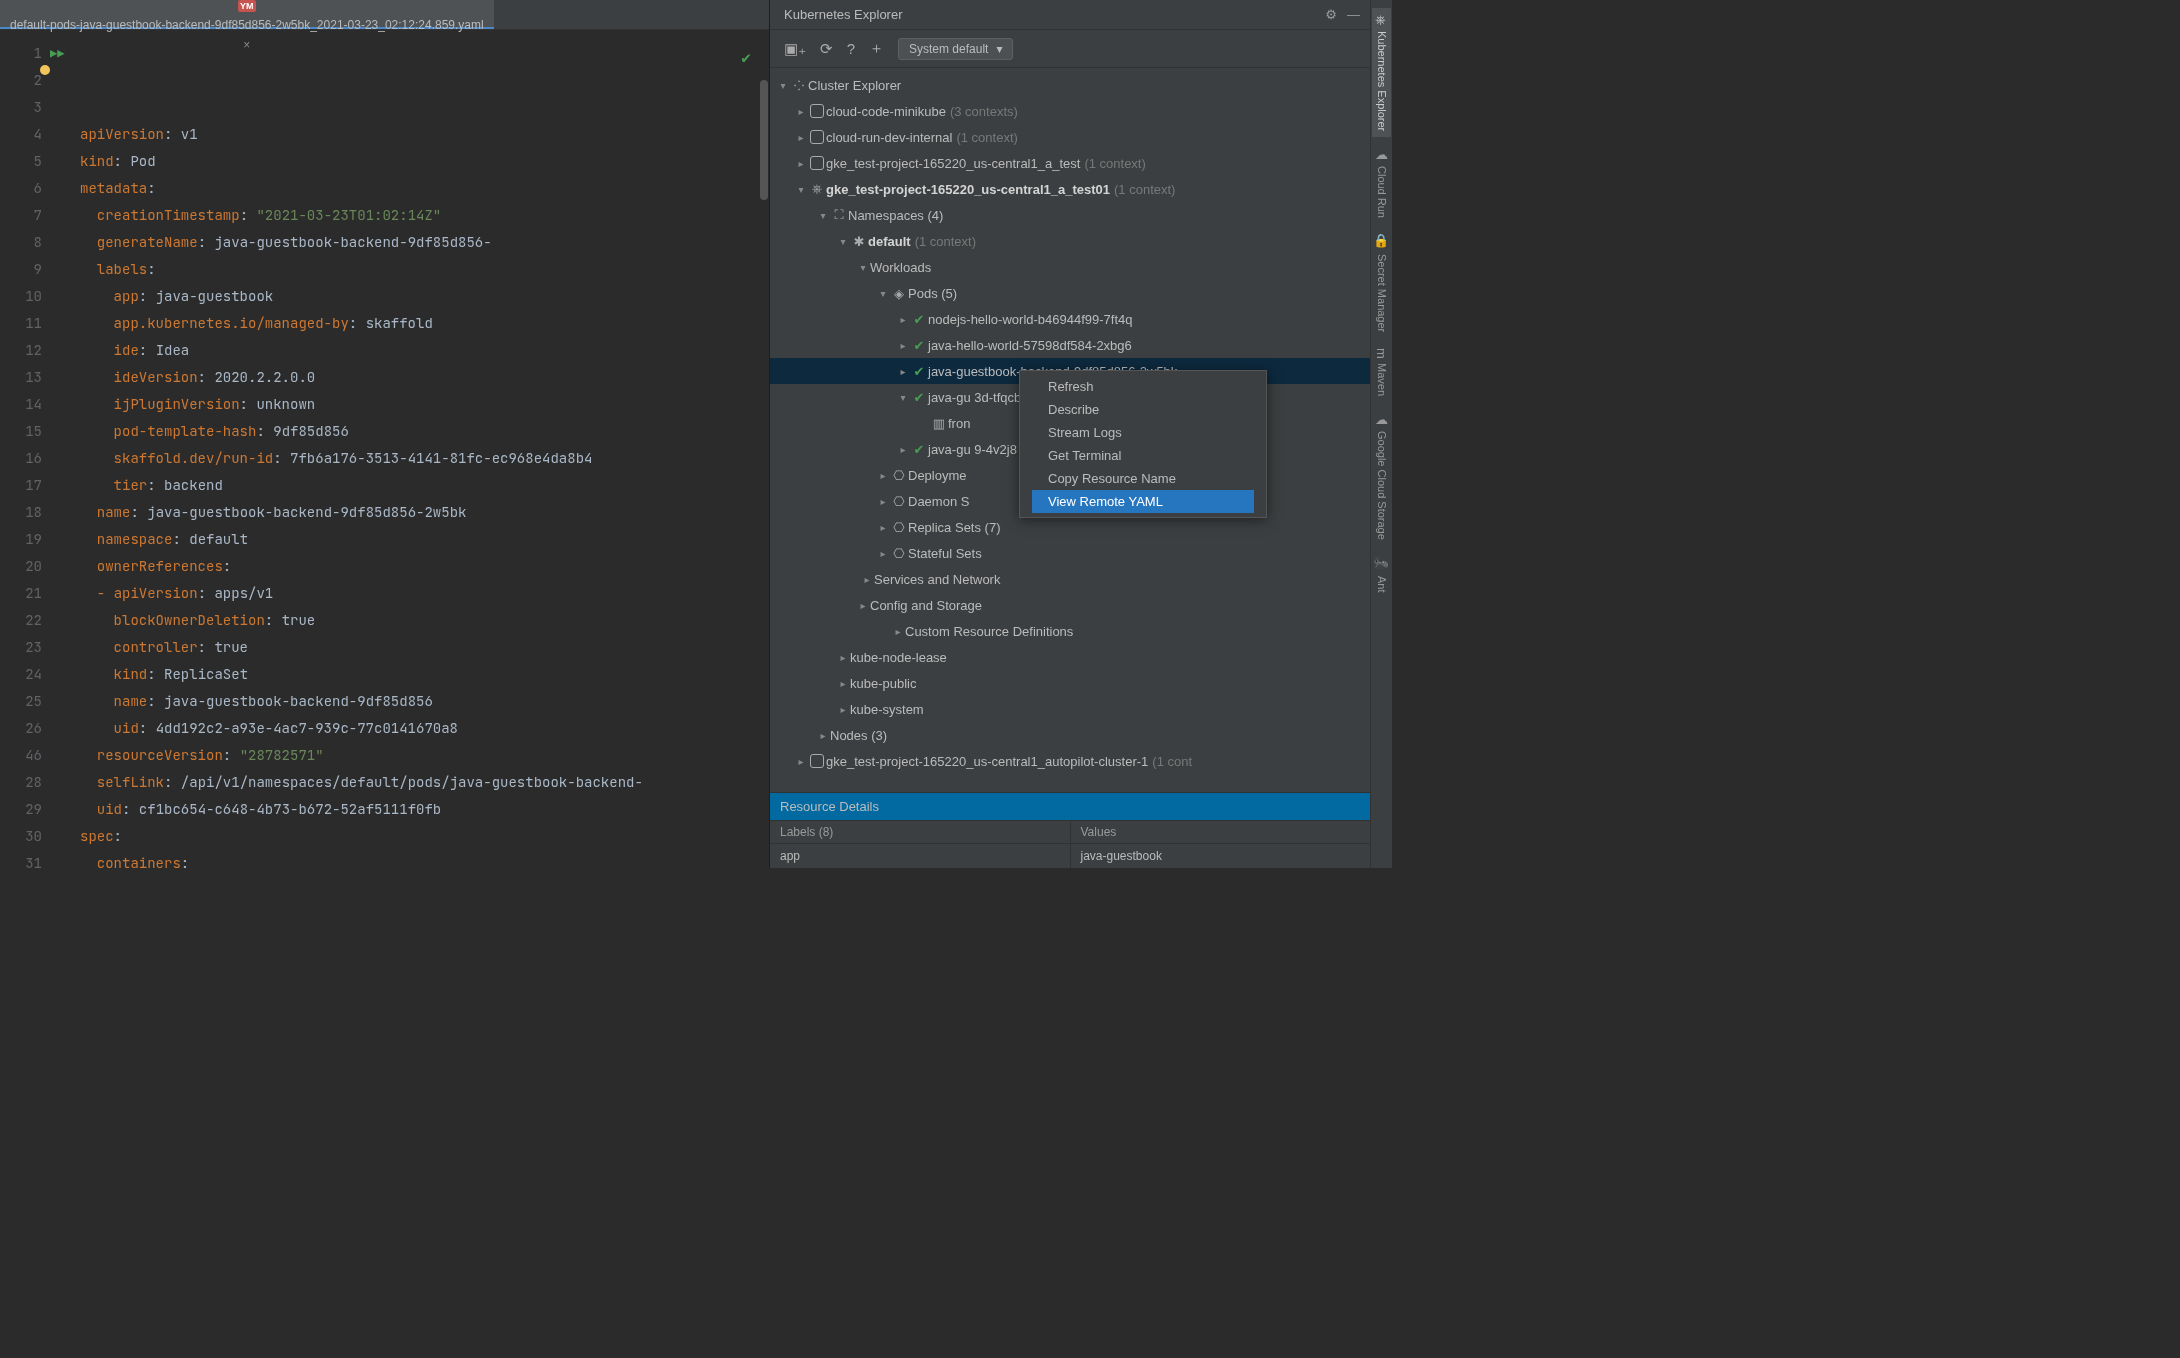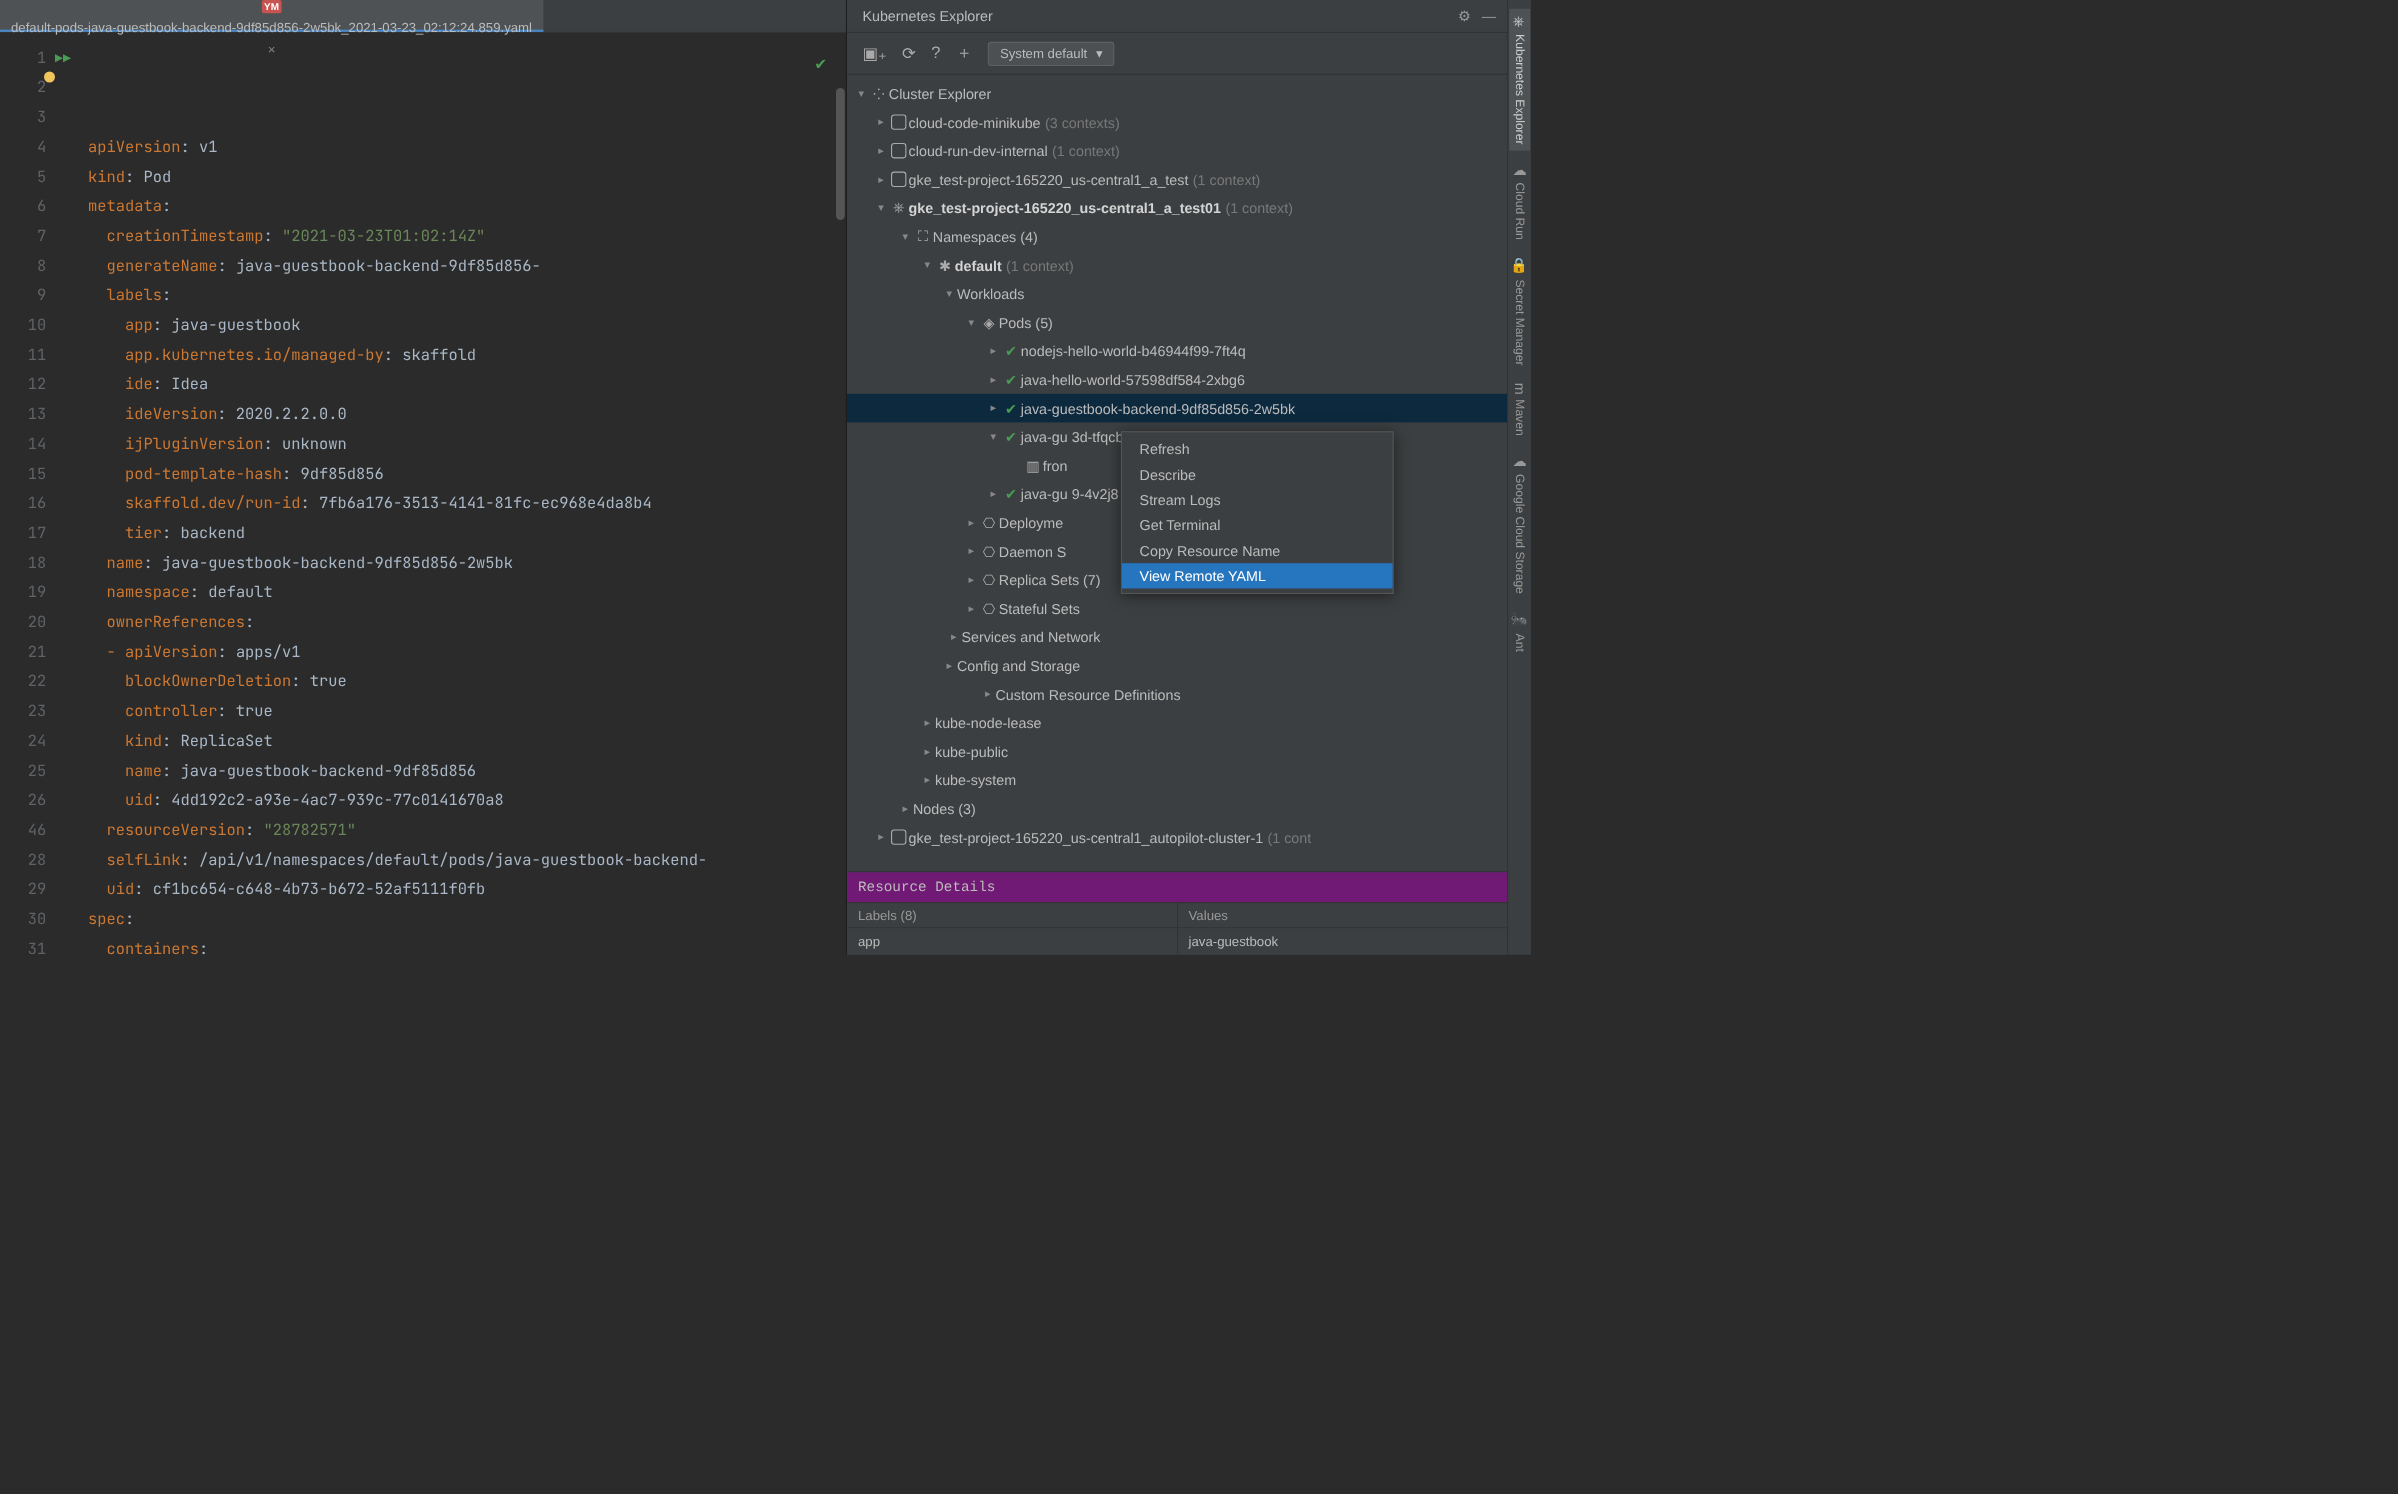--- a/index.html
+++ b/index.html
@@ -55,26 +55,26 @@
   .arrow.down::before{content:"▾";}
   .arrow.right::before{content:"▸";}
   .arrow.none { width:14px;}
   .nicon { display:inline-flex; width:18px; justify-content:center; font-size:13px; color:#aaa;}
   .green-check { color:#499c54; }
   .hex { width:14px; height:14px; border:1.5px solid #aaa; border-radius:3px; display:inline-block; transform:rotate(0deg);}
   .dim { color:#787878; margin-left:4px;}
   .bold { color:#d4d4d4; font-weight:600;}
   .selected-row { background:#0d293e !important; }
   
-  .context-menu { position:absolute; top:392px; left:1019px; width:248px; background:#3c3f41; border:1px solid #555; box-shadow: 0 2px 12px rgba(0,0,0,0.5); z-index:100; padding:4px 0;}
+  .context-menu { position:absolute; top:370px; left:1019px; width:248px; background:#3c3f41; border:1px solid #555; box-shadow: 0 2px 12px rgba(0,0,0,0.5); z-index:100; padding:4px 12px;}
   .context-menu .mitem { padding:4px 16px; color:#bbb; font-size:13px; cursor:pointer;}
   .context-menu .mitem.highlighted { background:#2675bf; color:#fff;}
   
   .resource-details { border-top:1px solid #323232;}
-  .rd-title { padding:6px 10px; color:#bbb; background:#701a75; font-size:13px;font-family:Liberation Mono, monospace;}
+  .rd-title { padding:6px 10px; color:#bbb; background:#0369a1; font-size:13px;}
   .rd-headers { display:flex; background:#3c3f41; border-top:1px solid #323232; border-bottom:1px solid #323232;}
   .rd-headers div { flex:1; padding:4px 10px; color:#999; font-size:12px;}
   .rd-headers div:first-child{ border-right:1px solid #323232;}
   .rd-row { display:flex; background:#3c3f41;}
   .rd-row div { flex:1; padding:5px 10px; color:#bbb; font-size:12px;}
   .rd-row div:first-child{ border-right:1px solid #323232;}
 </style>
 </head>
 <body>
 

